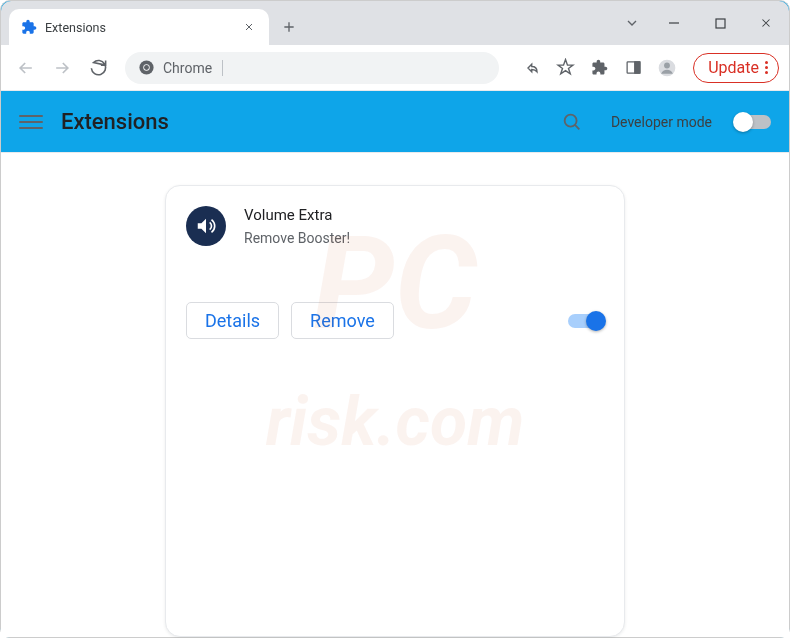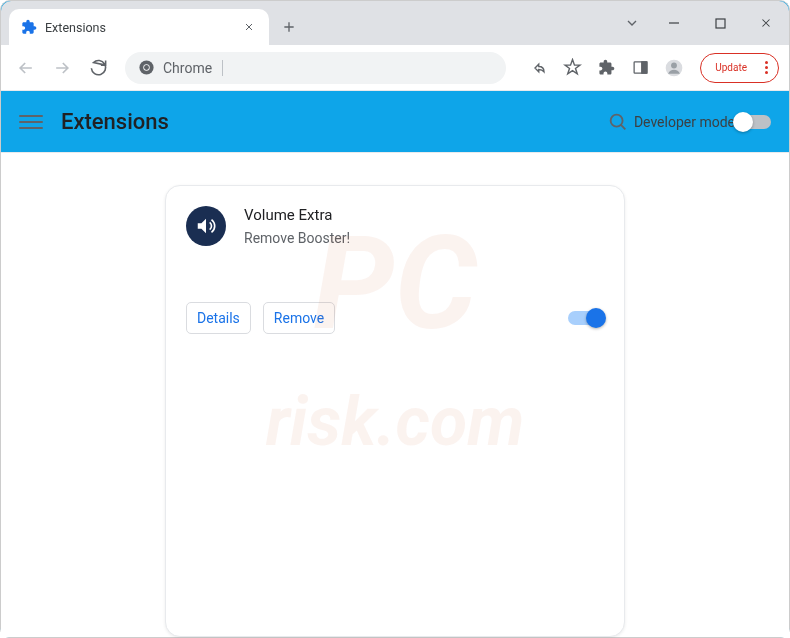--- a/index.html
+++ b/index.html
@@ -20,47 +20,47 @@
   
   .toolbar { height: 46px; display: flex; align-items: center; padding: 0 10px; gap: 6px; background: #fff; border-bottom: 1px solid #e8eaed; }
   .nav-btn { width: 30px; height: 30px; display: flex; align-items: center; justify-content: center; color: #5f6368; border-radius: 50%; }
   .nav-btn.disabled { color: #bdc1c6; }
   .addr-bar { flex: 1; height: 32px; background: #f1f3f4; border-radius: 16px; display: flex; align-items: center; padding: 8px 12px; gap: 8px; margin: 0 6px; }
   .addr-icon { width: 18px; height: 18px; display:flex; align-items:center; justify-content:center; }
   .addr-prefix { color: #5f6368; font-size: 14px; border-right: 1px solid #bdc1c6; padding-right: 10px; }
   .addr-url { color: #5f6368; font-size: 14px; }
   .tool-icons { display: flex; align-items: center; gap: 2px; margin-left: 4px; }
   .tool-icon { width: 32px; height: 32px; display:flex; align-items:center; justify-content:center; color:#5f6368; border-radius:50%; }
-  .update-btn { border: 1px solid #d93025; color: #d93025; border-radius: 16px; height: 30px; padding: 0 10px 0 14px; display: flex; align-items: center; gap: 16px; font-size: 10px; margin-left: 4px; }
+  .update-btn { border: 1px solid #d93025; color: #d93025; border-radius: 16px; height: 30px; padding: 0 10px 0 14px; display: flex; align-items: center; gap: 4px; font-size: 16px; margin-left: 4px; }
   .update-dots { display:flex; flex-direction:column; gap:2px; margin-left:2px; }
   .update-dots span { width:3px; height:3px; background:#d93025; border-radius:50%; }
   
   .page-header { height: 62px; display: flex; align-items: center; padding: 0 18px; border-bottom: 1px solid #e8eaed; gap: 18px; }
   .hamburger { width: 24px; height: 24px; display:flex; flex-direction:column; justify-content:center; gap:4px; }
   .hamburger span { height: 2px; background: #5f6368; border-radius: 2px; }
   .page-title { font-size: 22px; color: #202124; font-weight: 500; }
-  .header-right { margin-left: auto; display: flex; align-items: center; gap: 0; }
+  .header-right { margin-left: auto; display: flex; align-items: center; gap: 23px; }
   .search-btn { width: 32px; height: 32px; display:flex; align-items:center; justify-content:center; color:#5f6368; }
   .dev-mode-label { font-size: 14px; color: #3c4043; }
   
   .toggle { width: 36px; height: 14px; background: #bdc1c6; border-radius: 8px; position: relative; }
   .toggle::after { content:''; position:absolute; width:20px; height:20px; background:#fff; border-radius:50%; top:-3px; left:-2px; box-shadow:0 1px 3px rgba(0,0,0,0.3); }
   .toggle.on { background: #a8cffc; }
   .toggle.on::after { background:#1a73e8; left: auto; right:-2px; }
   
   .content { flex: 1; display: flex; justify-content: center; padding-top: 32px; background:#fff; }
   
   .ext-card { width: 460px; background: #fff; border: 1px solid #e8eaed; border-radius: 15px; padding: 20px 20px 18px 20px; box-shadow: 0 1px 3px rgba(60,64,67,0.1); }
   .ext-top { display: flex; gap: 18px; }
   .ext-icon { width: 40px; height: 40px; background: #1a2e52; border-radius: 50%; display:flex; align-items:center; justify-content:center; }
   .ext-info { flex:1; }
   .ext-name { font-size: 15px; color: #202124; margin-bottom: 6px; }
   .ext-desc { font-size: 14px; color: #5f6368; }
   .ext-bottom { display:flex; align-items:center; gap: 12px; margin-top: 56px; }
-  .card-btn { border: 1px solid #dadce0; background:#fff; color:#1a73e8; font-size: 14px; padding: 7px 10px; border-radius: 5px; cursor:pointer; }
+  .card-btn { border: 1px solid #dadce0; background:#fff; color:#1a73e8; font-size: 18px; padding: 7px 18px; border-radius: 5px; cursor:pointer; }
   .spacer { flex:1; }
   
   
   .watermark { position: absolute; top: 50%; left: 50%; transform: translate(-50%, -40%); pointer-events: none; opacity: 0.06; font-size: 130px; font-weight: bold; color: #c2410c; font-style: italic; white-space: nowrap; text-align:center; line-height:0.9; }
 </style>
 </head>
 <body>
 
 <div class="window">
 

